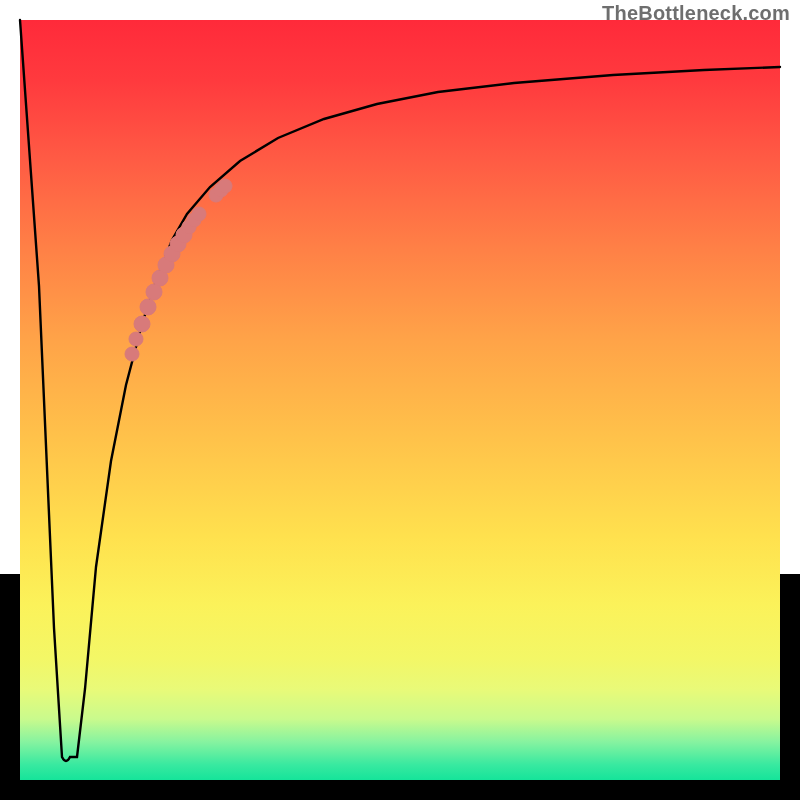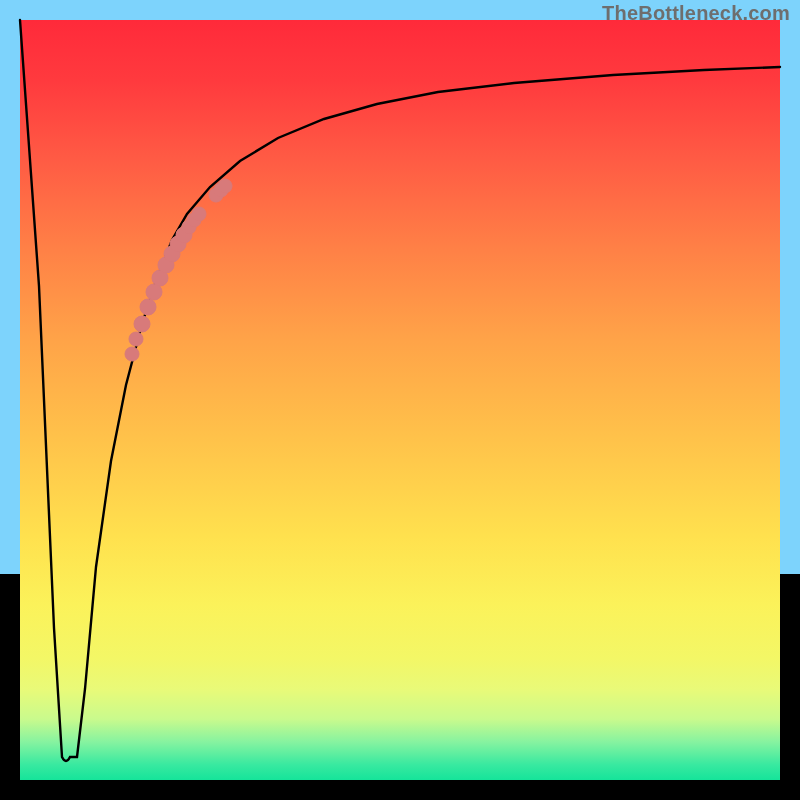--- a/index.html
+++ b/index.html
@@ -11,21 +11,21 @@
     overflow: hidden;
     font-family: Arial, Helvetica, sans-serif;
   }
 
   .frame {
     position: absolute;
     left: 0;
     top: 0;
     width: 800px;
     height: 574px;
-    background: #7dd3fc;
+    background: #ffffff;
   }
 
   .plot-area {
     position: absolute;
     left: 20px;
     top: 20px;
     width: 760px;
     height: 760px;
     background: linear-gradient(
       to bottom,

